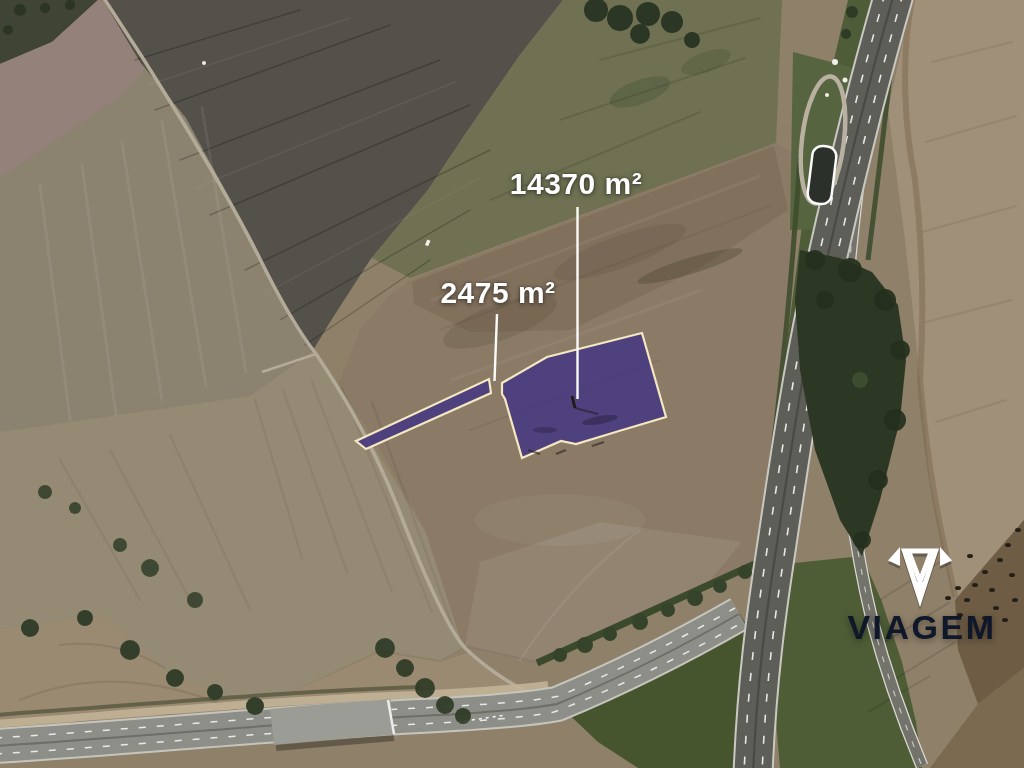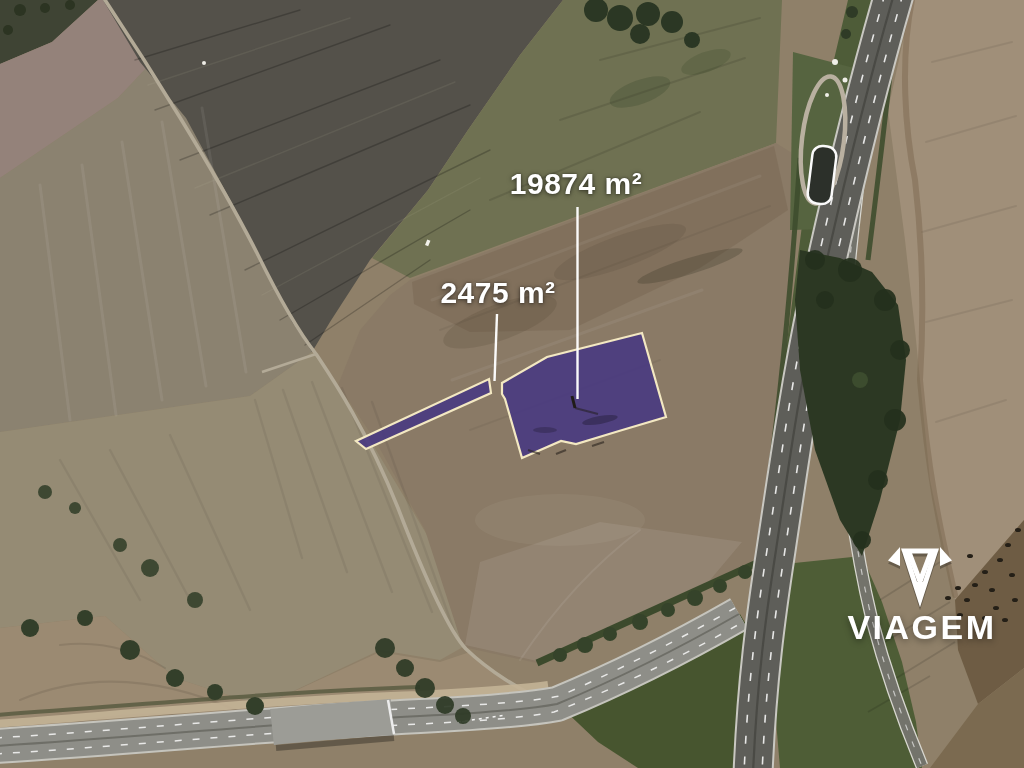--- a/index.html
+++ b/index.html
@@ -11,21 +11,21 @@
   .area-label{
     position:absolute;transform:translateX(-50%);
     color:#fff;font-weight:700;font-size:30px;line-height:1;
     letter-spacing:.5px;white-space:nowrap;
     text-shadow:0 1px 5px rgba(0,0,0,.55),0 0 2px rgba(0,0,0,.35);
   }
   #label-main{left:576px;top:169px;}
   #label-strip{left:498px;top:278px;}
   .wordmark{
     position:absolute;left:922px;top:610px;transform:translateX(-50%);
-    color:#ffffff;font-weight:700;font-size:34px;line-height:1;
+    color:#0f172a;font-weight:700;font-size:34px;line-height:1;
     letter-spacing:2.5px;white-space:nowrap;
     text-shadow:0 2px 7px rgba(0,0,0,.4);
   }
 </style>
 </head>
 <body>
 
 <div id="stage">
 
 <svg width="1024" height="768" viewBox="0 0 1024 768">
@@ -326,18 +326,18 @@
     <g transform="translate(888,546)" stroke="#ffffff" fill="#ffffff">
       <path d="M12,1 L0,14.5 L12,20 Z" stroke="none"></path>
       <path d="M52,1 L64,14.5 L52,20 Z" stroke="none"></path>
       <path d="M16.5,5 L47.5,5 L32,53 Z" fill="none" stroke-width="5" stroke-linejoin="miter"></path>
       <path d="M20.5,5 L32,35.5 L43.5,5" fill="none" stroke-width="5"></path>
       <path d="M26,36 L38,36 L32,53 Z" stroke="none"></path>
     </g>
   </g>
 </svg>
 
-  <div id="label-main" class="area-label">19874 m²</div>
+  <div id="label-main" class="area-label">14370 m²</div>
 
   <div id="label-strip" class="area-label">2475 m²</div>
 
   <div class="wordmark">VIAGEM</div>
 </div>
 
 </body></html>

